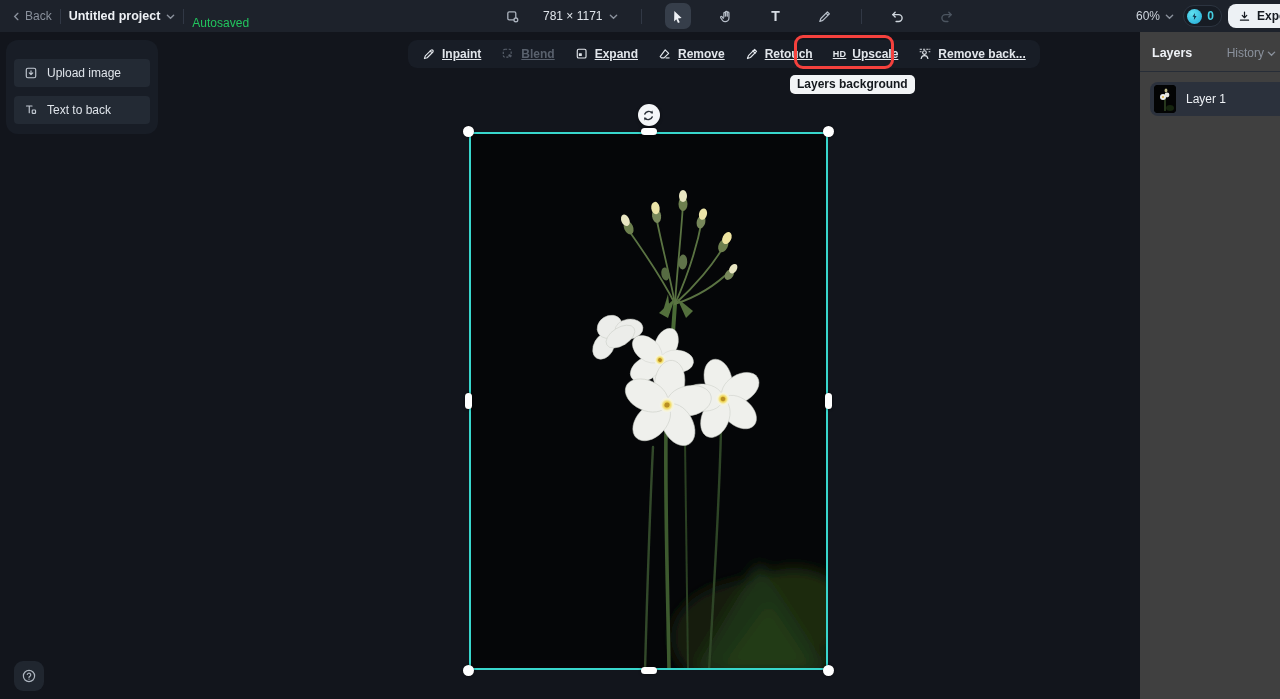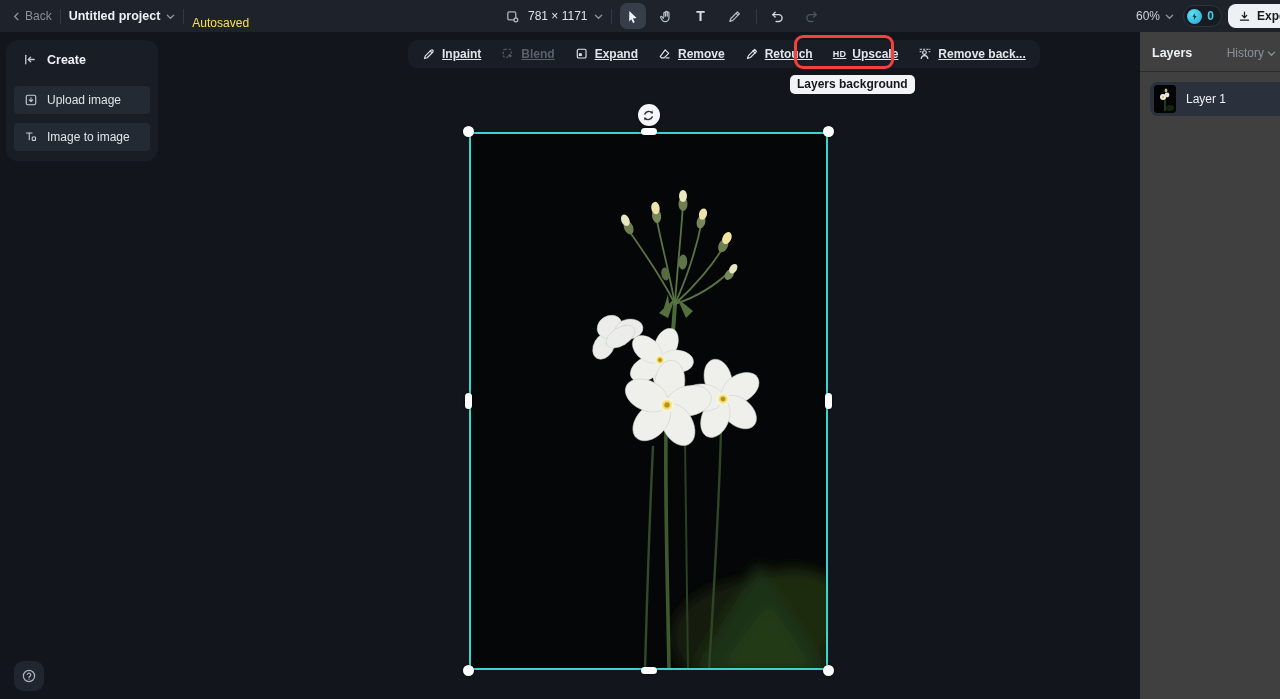--- a/index.html
+++ b/index.html
@@ -14,24 +14,24 @@
 
   
   .topbar {
     position:absolute; left:0; top:0; width:1280px; height:32px;
     background:#1d222b; z-index:60;
   }
   .tb-left { position:absolute; left:12px; top:0; height:32px; display:flex; align-items:center; gap:8px; }
   .back-btn { display:flex; align-items:center; gap:4px; color:#8a919c; font-size:12px; cursor:pointer; background:none; border:none; font-family:inherit; }
   .vdiv { width:1px; height:15px; background:#313845; }
   .proj-title { display:flex; align-items:center; gap:6px; color:#eef1f5; font-size:12.5px; font-weight:700; cursor:pointer;text-align:right; }
-  .autosaved { color:#fde047; font-size:12px;margin-top:13px; }
+  .autosaved { color:#22c55e; font-size:12px;margin-top:13px; }
   .chev { color:#8a919c; }
 
-  .tb-center { position:absolute; left:505px; top:0; height:32px; display:flex; align-items:center; gap:8px; }
+  .tb-center { position:absolute; left:505px; top:0; height:32px; display:flex; align-items:center; gap:23px; }
   .dim-label { color:#dfe4ea; font-size:12px; display:flex; align-items:center; gap:6px; }
   .tool-btn { width:26px; height:26px; display:grid; place-items:center; border-radius:7px; color:#b9c1cb; background:none; border:none; cursor:pointer; }
   .tool-btn.active { background:#363e4a; color:#fff; }
   .tool-t { font-size:14px; font-weight:600; color:#d7dde4; }
   .undo-btn { color:#cfd6dd; } .redo-btn { color:#4c5560; }
 
   .tb-right { position:absolute; right:0; top:0; height:32px; width:260px; }
   .zoom-ctrl { position:absolute; right:106px; top:0; height:32px; display:flex; align-items:center; gap:5px; color:#cdd4dc; font-size:12px; cursor:pointer; }
   .credits-pill { position:absolute; right:58px; top:5px; height:22px; min-width:38px; border:1px solid #2c3440; background:#171c24; border-radius:11px; display:flex; align-items:center; gap:5px; padding:0 7px 0 3px; cursor:pointer; }
   .credits-circle { width:15px; height:15px; border-radius:50%; background:radial-gradient(circle at 35% 30%, #5fe0f0, #21a9d6); display:grid; place-items:center; }
@@ -385,47 +385,37 @@
         </svg>
     </span>
     <span>Remove back...</span>
   </button>
 </div>
 
 <div class="red-box"></div>
 <div class="tooltip">Layers background</div>
 
 <aside class="create-panel">
-  <div class="create-head">
-    <span style="color:#c3cad3;display:grid;place-items:center;">
-      <svg width="15" height="15" viewBox="0 0 16 16" fill="none" stroke="currentColor" stroke-width="1.4" stroke-linecap="round" stroke-linejoin="round">
-          <path d="M4 3.5v9"></path>
-          <path d="M13 8H6.8"></path>
-          <path d="M9.2 5.6 6.8 8l2.4 2.4"></path>
-        </svg>
-    </span>
-    <span class="create-title">Create</span>
-  </div>
   <button class="create-btn">
     <span class="icn">
       <svg width="14" height="14" viewBox="0 0 16 16" fill="none" stroke="currentColor" stroke-width="1.3" stroke-linecap="round" stroke-linejoin="round">
           <rect x="2.6" y="2.6" width="10.8" height="10.8" rx="1.8"></rect>
           <path d="M8 5.4v4.4M6 7.9l2 2 2-2"></path>
         </svg>
     </span>
     <span>Upload image</span>
   </button>
   <button class="create-btn">
     <span class="icn">
       <svg width="14" height="14" viewBox="0 0 16 16" fill="none" stroke="currentColor" stroke-width="1.3" stroke-linecap="round" stroke-linejoin="round">
           <path d="M2.8 3.4h6.4M6 3.4v7.8"></path>
           <rect x="9.4" y="8" width="3.8" height="3.8" rx="0.8"></rect>
         </svg>
     </span>
-    <span>Image to image</span>
+    <span>Text to back</span>
   </button>
 </aside>
 
 <aside class="layers-panel">
   <div class="layers-head">
     <span class="layers-title">Layers</span>
     <span class="history-toggle">
       <span>History</span>
       <span>
         <svg width="9" height="9" viewBox="0 0 10 10">

